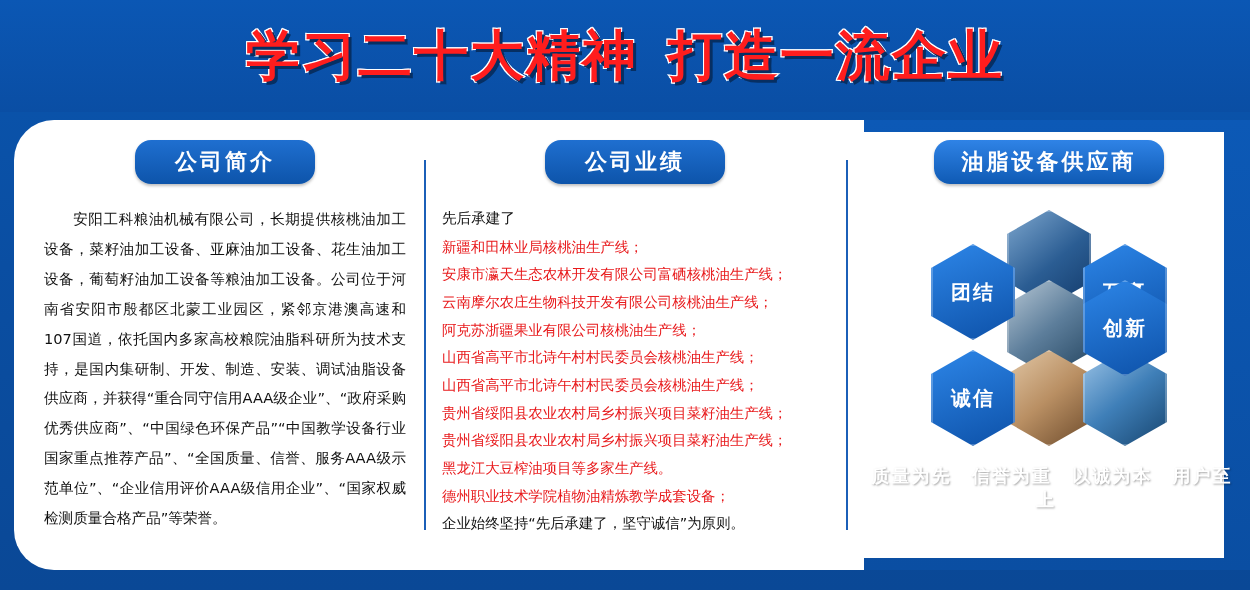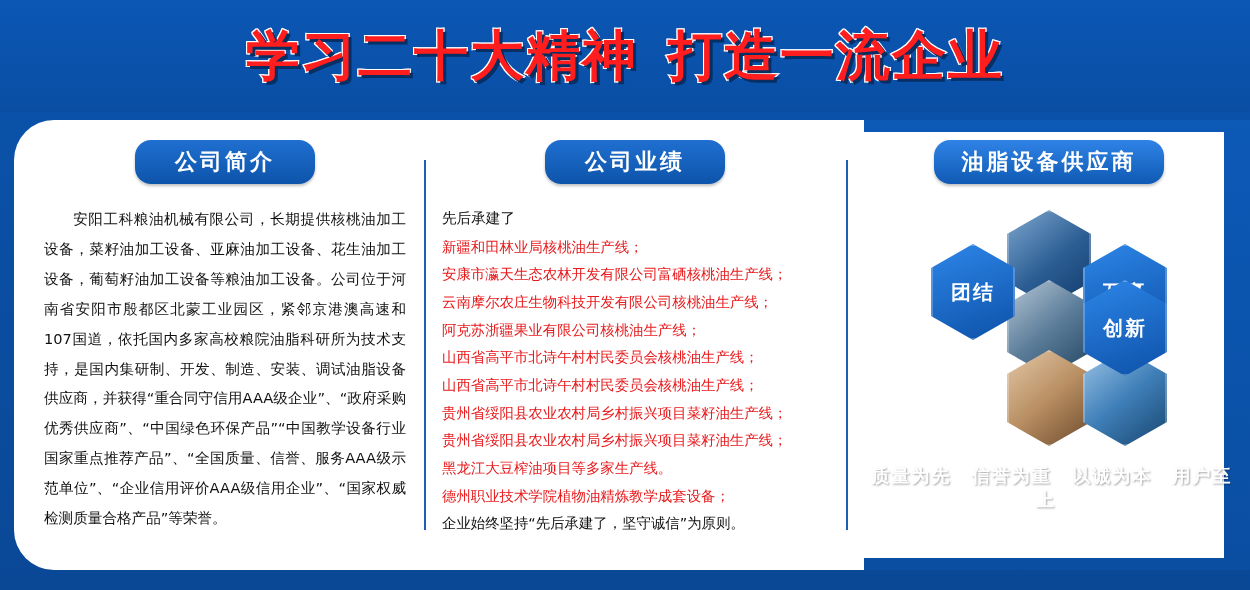--- a/index.html
+++ b/index.html
@@ -171,20 +171,21 @@
     <div class="hexwrap">
 
       <div class="hex img1" style="left:128px;top:6px;"></div>
       <div class="hex img2" style="left:128px;top:76px;"></div>
       <div class="hex img3" style="left:128px;top:146px;"></div>
       <div class="hex img4" style="left:204px;top:146px;"></div>
 
       <div class="hex text" style="left:52px;top:40px;font-family:Liberation Serif, serif;">团结</div>
       <div class="hex text" style="left:204px;top:40px;">互赢</div>
       <div class="hex text" style="left:204px;top:76px;">创新</div>
+      <div class="hex text" style="left:52px;top:146px;">诚信</div>
     </div>
 
     <div class="slogan">
       <span>质量为先</span>
       <span>信誉为重</span>
       <span>以诚为本</span>
       <span>用户至上</span>
     </div>
   </div>
 

